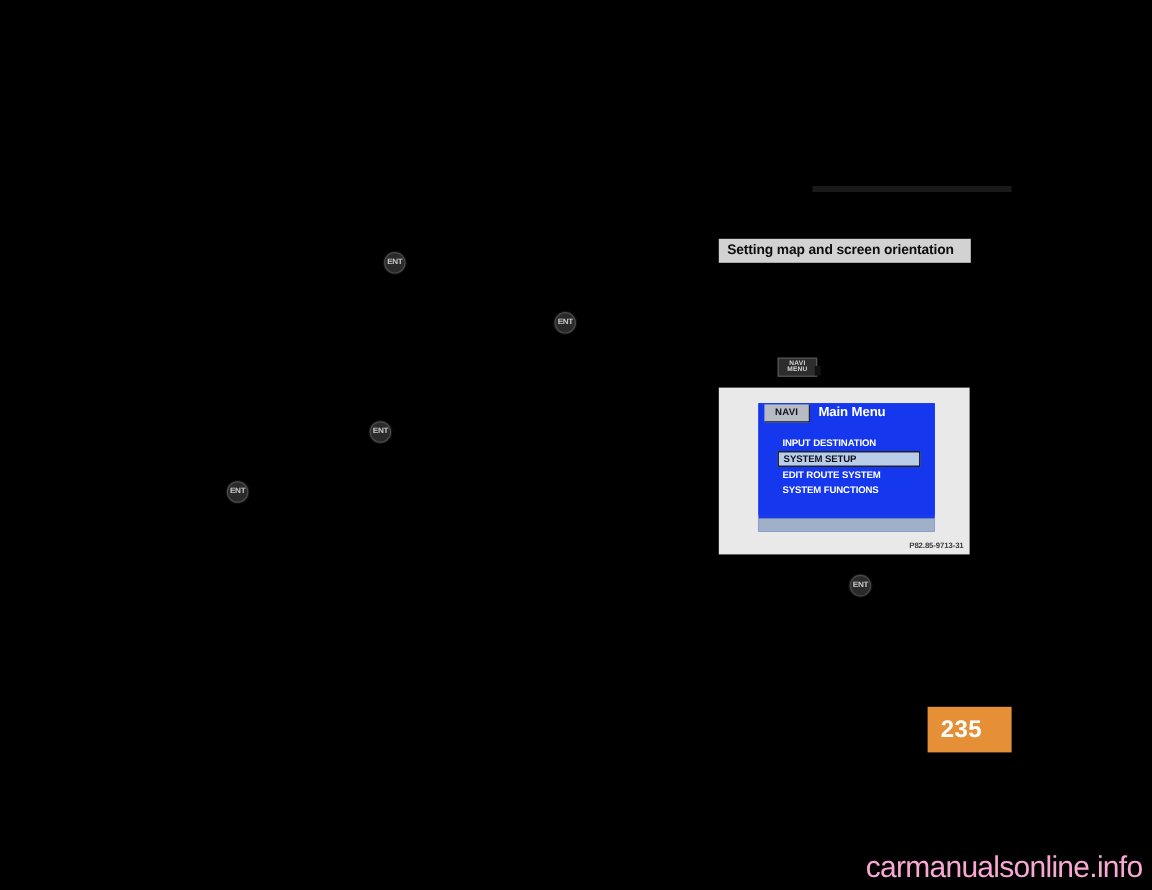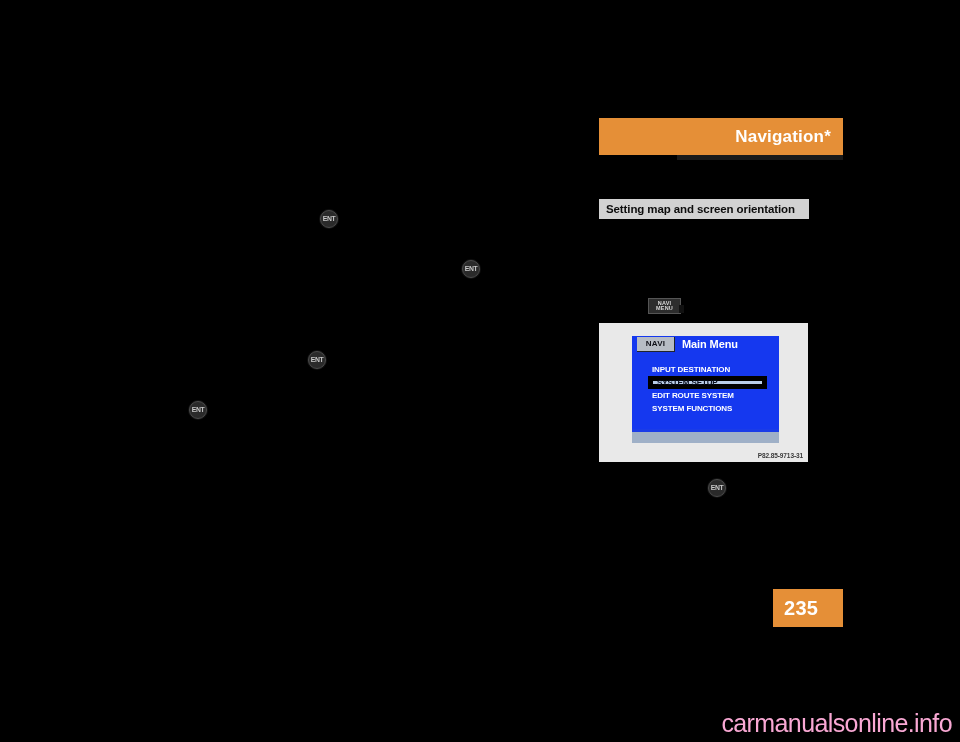--- a/index.html
+++ b/index.html
@@ -207,21 +207,21 @@
     padding-left: 4px;
     color: #ffffff;
     font-size: 8px;
     font-weight: bold;
     letter-spacing: -0.1px;
     box-sizing: border-box;
   }
   .nav-menu-item.selected {
     background: #b9cde8;
     color: #0a1020;
-    border: 5px solid #000000;
+    border: 1px solid #000000;
     width: 119px;
   }
   .nav-bottom-bar {
     position: absolute;
     left: 0;
     top: 96px;
     width: 147px;
     height: 11px;
     background: #9fb0c7;
   }
@@ -263,23 +263,20 @@
     font-size: 25px;
     letter-spacing: -0.6px;
     white-space: nowrap;
   }
 </style>
 </head>
 <body>
 
 <div class="page">
 
-  <div class="chapter-header">
-    <span class="chapter-header-title">Navigation*</span>
-  </div>
   <div class="chapter-header-shadow"></div>
 
   <div class="section-bar">
     <span class="section-bar-label">Setting map and screen orientation</span>
   </div>
 
   <div class="body-text col-left" style="top:200px; height:230px;"></div>
   <div class="body-text col-right" style="top:230px; height:60px;"></div>
 
   <div class="ent-icon" style="left:320px; top:210px;">

